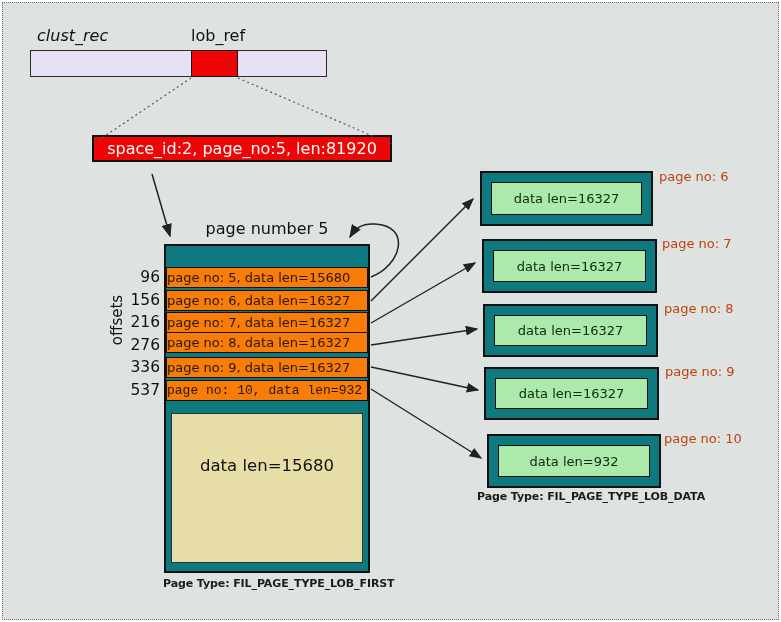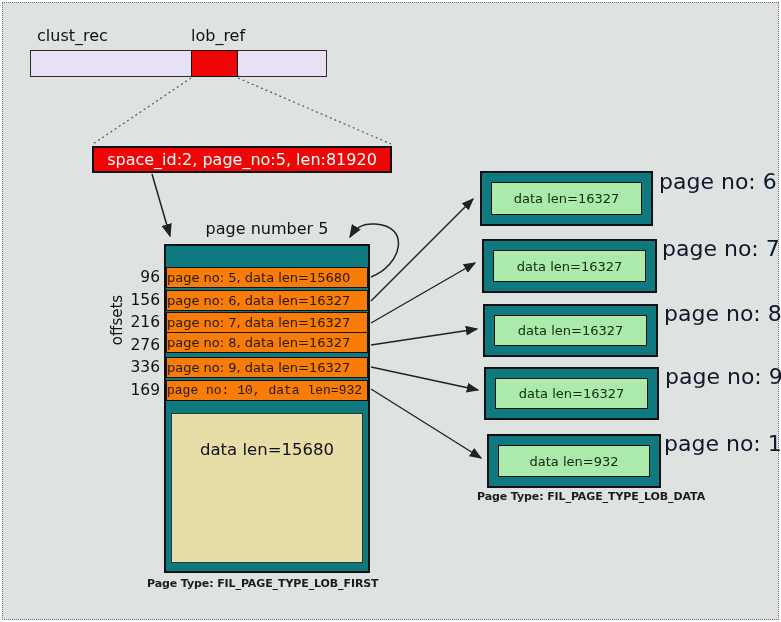--- a/index.html
+++ b/index.html
@@ -6,56 +6,56 @@
   html, body { width: 781px; height: 622px; background: #ffffff; }
   body { font-family: "DejaVu Sans", "Liberation Sans", sans-serif; color: #1a1a1a; }
   .canvas { position: relative; width: 781px; height: 622px; overflow: hidden; }
   .frame { position: absolute; inset: 2px; border: 1px dotted #707070; background: var(--background, #dee3e1); z-index: 0; }
   .abs { position: absolute; z-index: 2; }
 
   .label-top { font-size: 16px; color: #111; }
   .rec-bar { left: 30px; top: 50px; width: 297px; height: 27px; background: var(--lavender); border: 1px solid #2b2b2b; }
   .lob-ref-field { left: 191px; top: 50px; width: 47px; height: 27px; background: var(--red); border: 1px solid #111; }
 
-  .lob-ref-detail { left: 92px; top: 146px; width: 300px; height: 27px; background: var(--red);
+  .lob-ref-detail { left: 92px; top: 135px; width: 300px; height: 27px; background: var(--red);
     border: 2px solid #111; color: #ffffff; font-size: 16px; text-align: center; line-height: 23px; }
 
   .first-page-title { left: 164px; top: 219px; width: 206px; text-align: center; font-size: 16px; color: #111; }
 
   .first-page-box { left: 164px; top: 244px; width: 206px; height: 329px; background: var(--teal); border: 2px solid #111; }
 
   .index-row { position: absolute; left: 166px; width: 202px; height: 21px; background: var(--orange);
     border: 1px solid #111; font-size: 13px; color: #211a05; text-align: left; line-height: 19px;
     white-space: nowrap; z-index: 3; }
 
   .offset-num { position: absolute; left: 100px; width: 60px; height: 21px; text-align: right;
     font-size: 15.5px; line-height: 21px; color: #111; z-index: 2; }
 
   .offsets-axis { left: 117px; top: 320px; transform: translate(-50%,-50%) rotate(-90deg);
     font-size: 15px; color: #111; white-space: nowrap; }
 
   .first-page-data { left: 171px; top: 413px; width: 192px; height: 150px; background: var(--beige);
-    border: 1px solid #333; text-align: center; font-size: 16.5px; color: #111; padding-top: 26px; z-index: 3; }
+    border: 1px solid #333; text-align: center; font-size: 16.5px; color: #111; padding-top: 42px; z-index: 3; }
 
   .caption { font-size: 11px; font-weight: 600; letter-spacing: -0.1px; color: #1c1c1c; white-space: nowrap; }
 
   .data-page { position: absolute; background: var(--teal); border: 2px solid #111; z-index: 2; }
   .data-page-inner { position: absolute; inset: 9px; background: var(--light-green); border: 1px solid #111;
     display: flex; align-items: center; justify-content: center; font-size: 13px; color: #0d2a0d; }
-  .page-label { position: absolute; font-size: 22px; color: #0f172a; white-space: nowrap; z-index: 2; }
+  .page-label { position: absolute; font-size: 13px; color: #c2410c; white-space: nowrap; z-index: 2; }
 
   svg.connectors { position: absolute; left: 0; top: 0; z-index: 4; pointer-events: none; }
 </style>
 </head>
 <body>
 
 <div class="canvas">
   <div class="frame"></div>
 
-  <div class="abs label-top" style="left:37px; top:26px;">clust_rec</div>
+  <div class="abs label-top" style="left:37px; top:26px;font-style:italic;">clust_rec</div>
   <div class="abs label-top" style="left:191px; top:26px;">lob_ref</div>
   <div class="abs rec-bar"></div>
   <div class="abs lob-ref-field"></div>
 
   <div class="abs lob-ref-detail">space_id:2, page_no:5, len:81920</div>
 
   <div class="abs first-page-title">page number 5</div>
   <div class="abs first-page-box"></div>
 
   <div class="index-row" style="top:267px;">page no: 5, data len=15680</div>
@@ -63,26 +63,26 @@
   <div class="index-row" style="top:312px;">page no: 7, data len=16327</div>
   <div class="index-row" style="top:332px;">page no: 8, data len=16327</div>
   <div class="index-row" style="top:357px;">page no: 9, data len=16327</div>
   <div class="index-row" style="top:380px;font-family:Liberation Mono, monospace;">page no: 10, data len=932</div>
 
   <div class="offset-num" style="top:267px;">96</div>
   <div class="offset-num" style="top:290px;">156</div>
   <div class="offset-num" style="top:312px;">216</div>
   <div class="offset-num" style="top:335px;">276</div>
   <div class="offset-num" style="top:357px;">336</div>
-  <div class="offset-num" style="top:380px;">169</div>
+  <div class="offset-num" style="top:380px;">537</div>
 
   <div class="abs offsets-axis">offsets</div>
 
   <div class="abs first-page-data">data len=15680</div>
-  <div class="abs caption" style="left:147px; top:577px;">Page Type: FIL_PAGE_TYPE_LOB_FIRST</div>
+  <div class="abs caption" style="left:163px; top:577px;">Page Type: FIL_PAGE_TYPE_LOB_FIRST</div>
 
   <div class="data-page" style="left:480px; top:171px; width:173px; height:55px;">
     <div class="data-page-inner">data len=16327</div>
   </div>
   <div class="page-label" style="left:659px; top:169px;">page no: 6</div>
 
   <div class="data-page" style="left:482px; top:239px; width:175px; height:54px;">
     <div class="data-page-inner">data len=16327</div>
   </div>
   <div class="page-label" style="left:662px; top:236px;">page no: 7</div>

